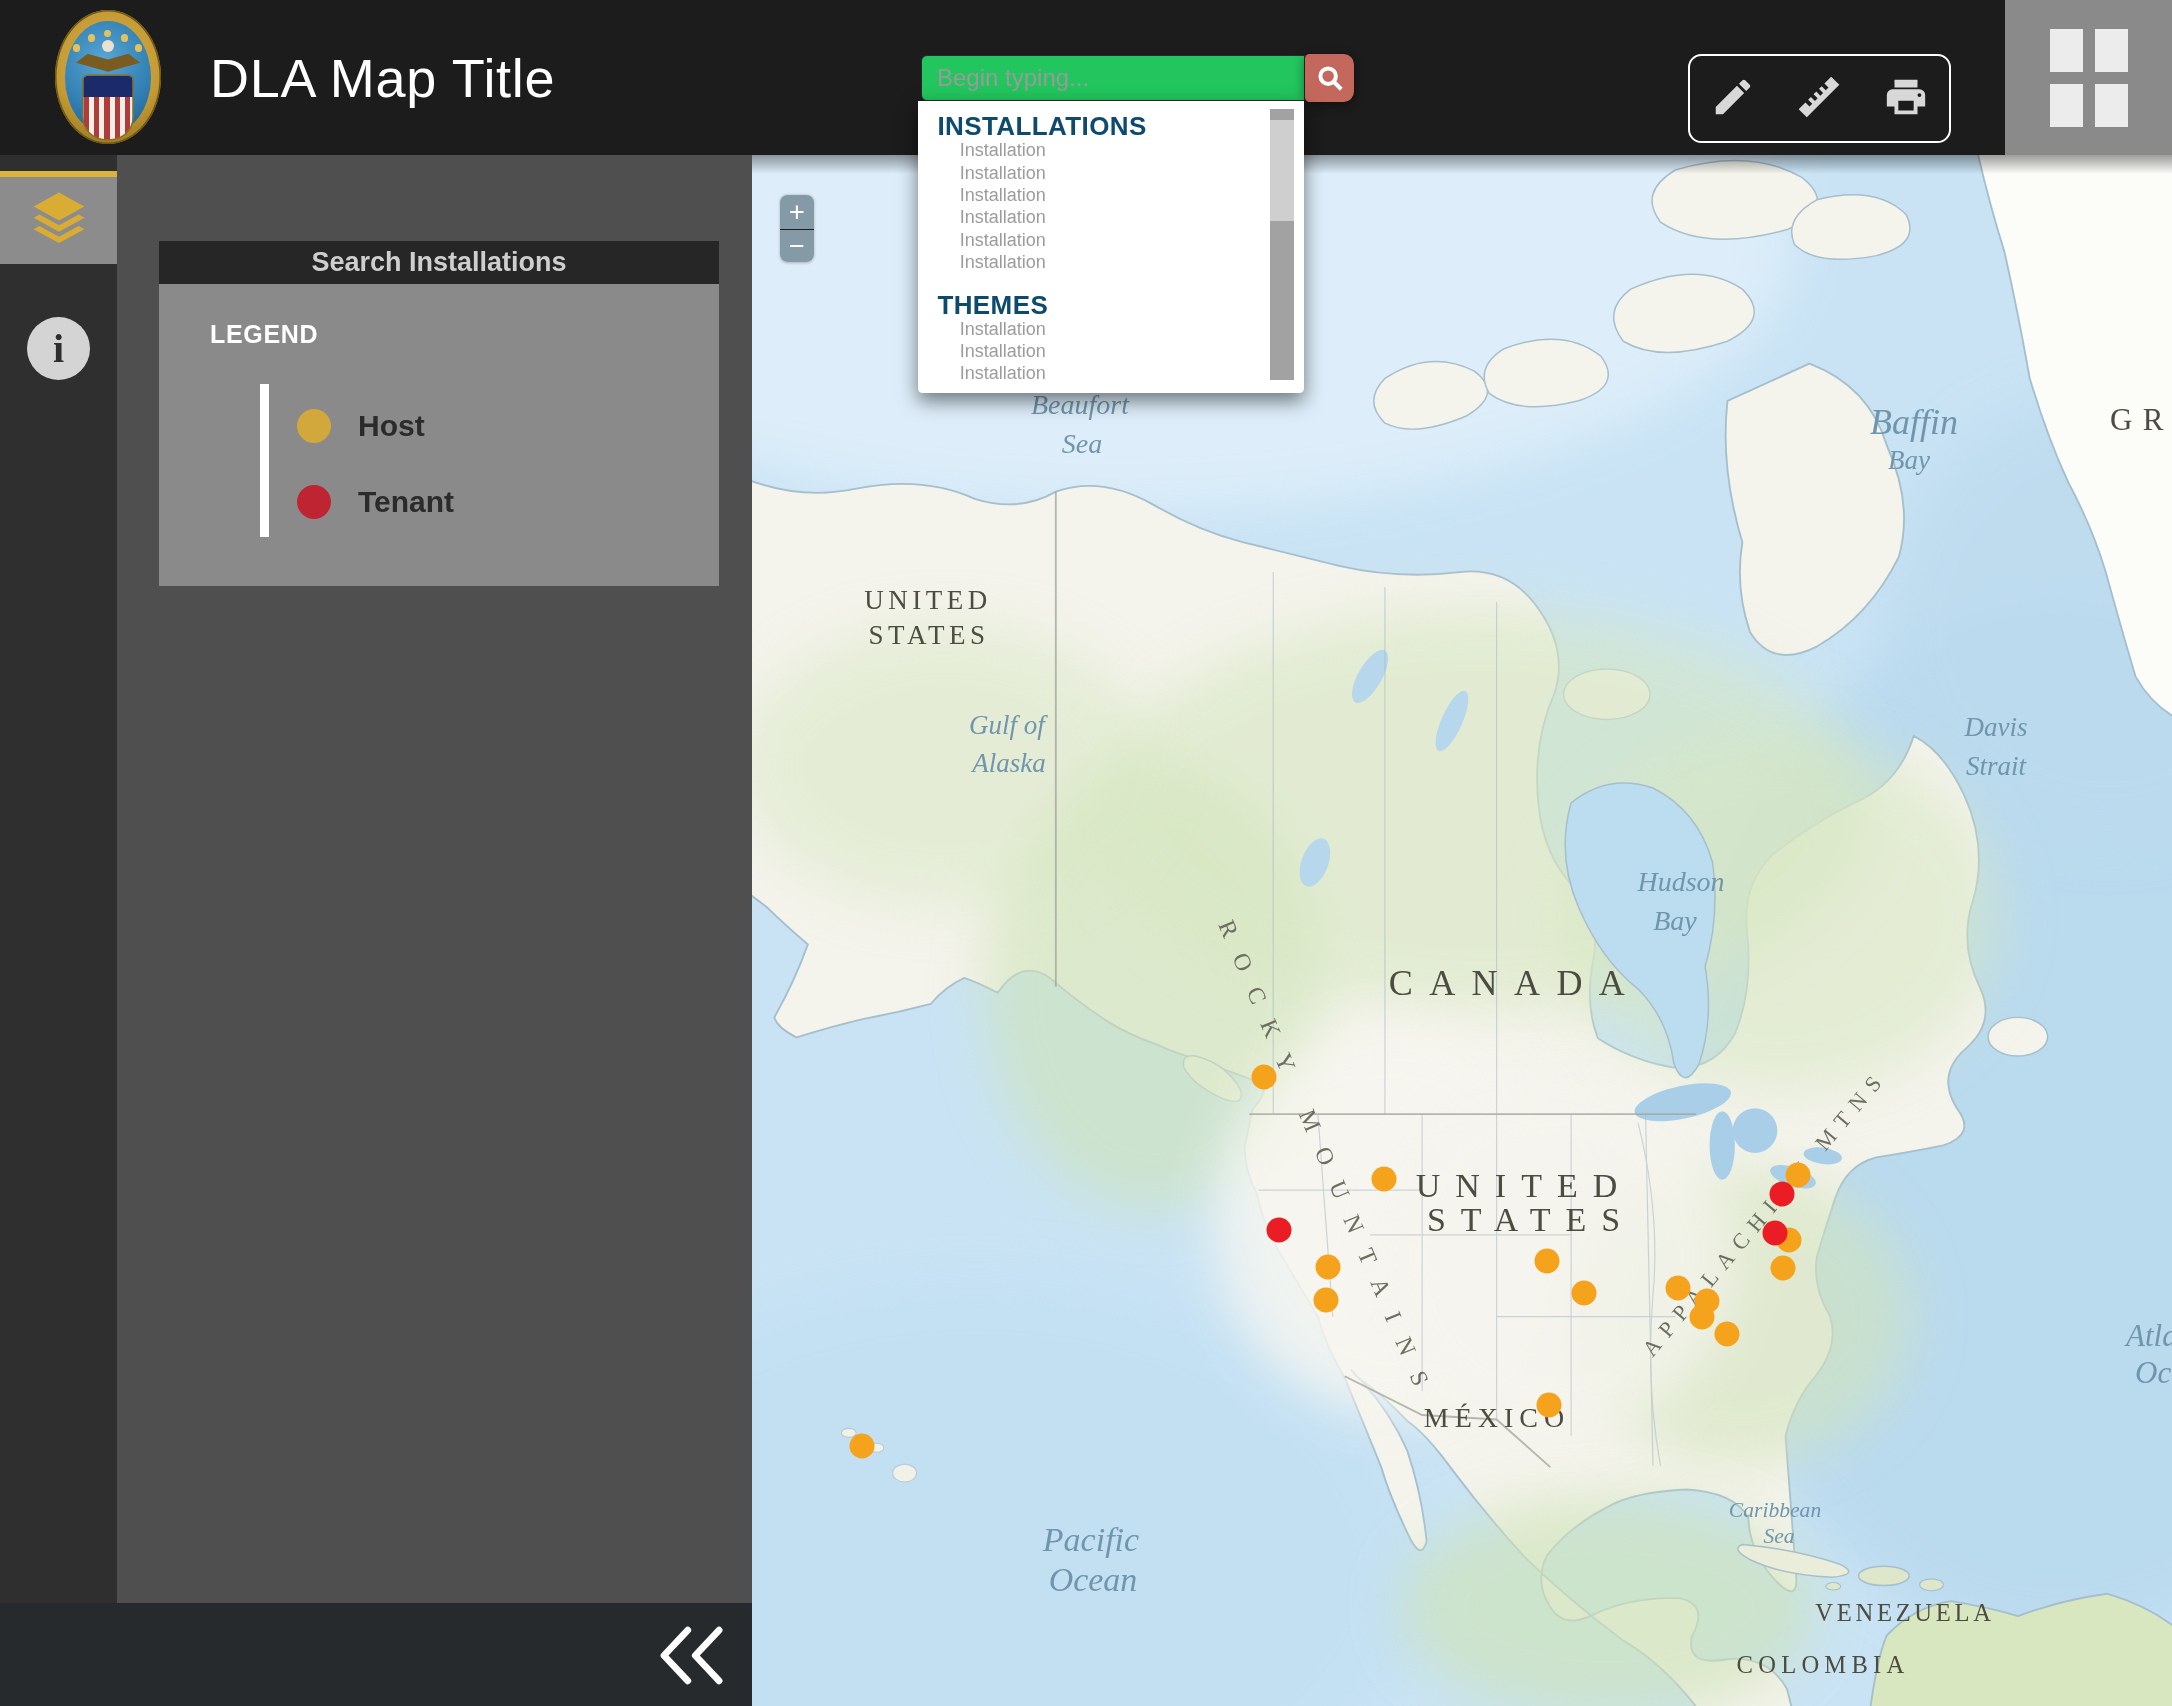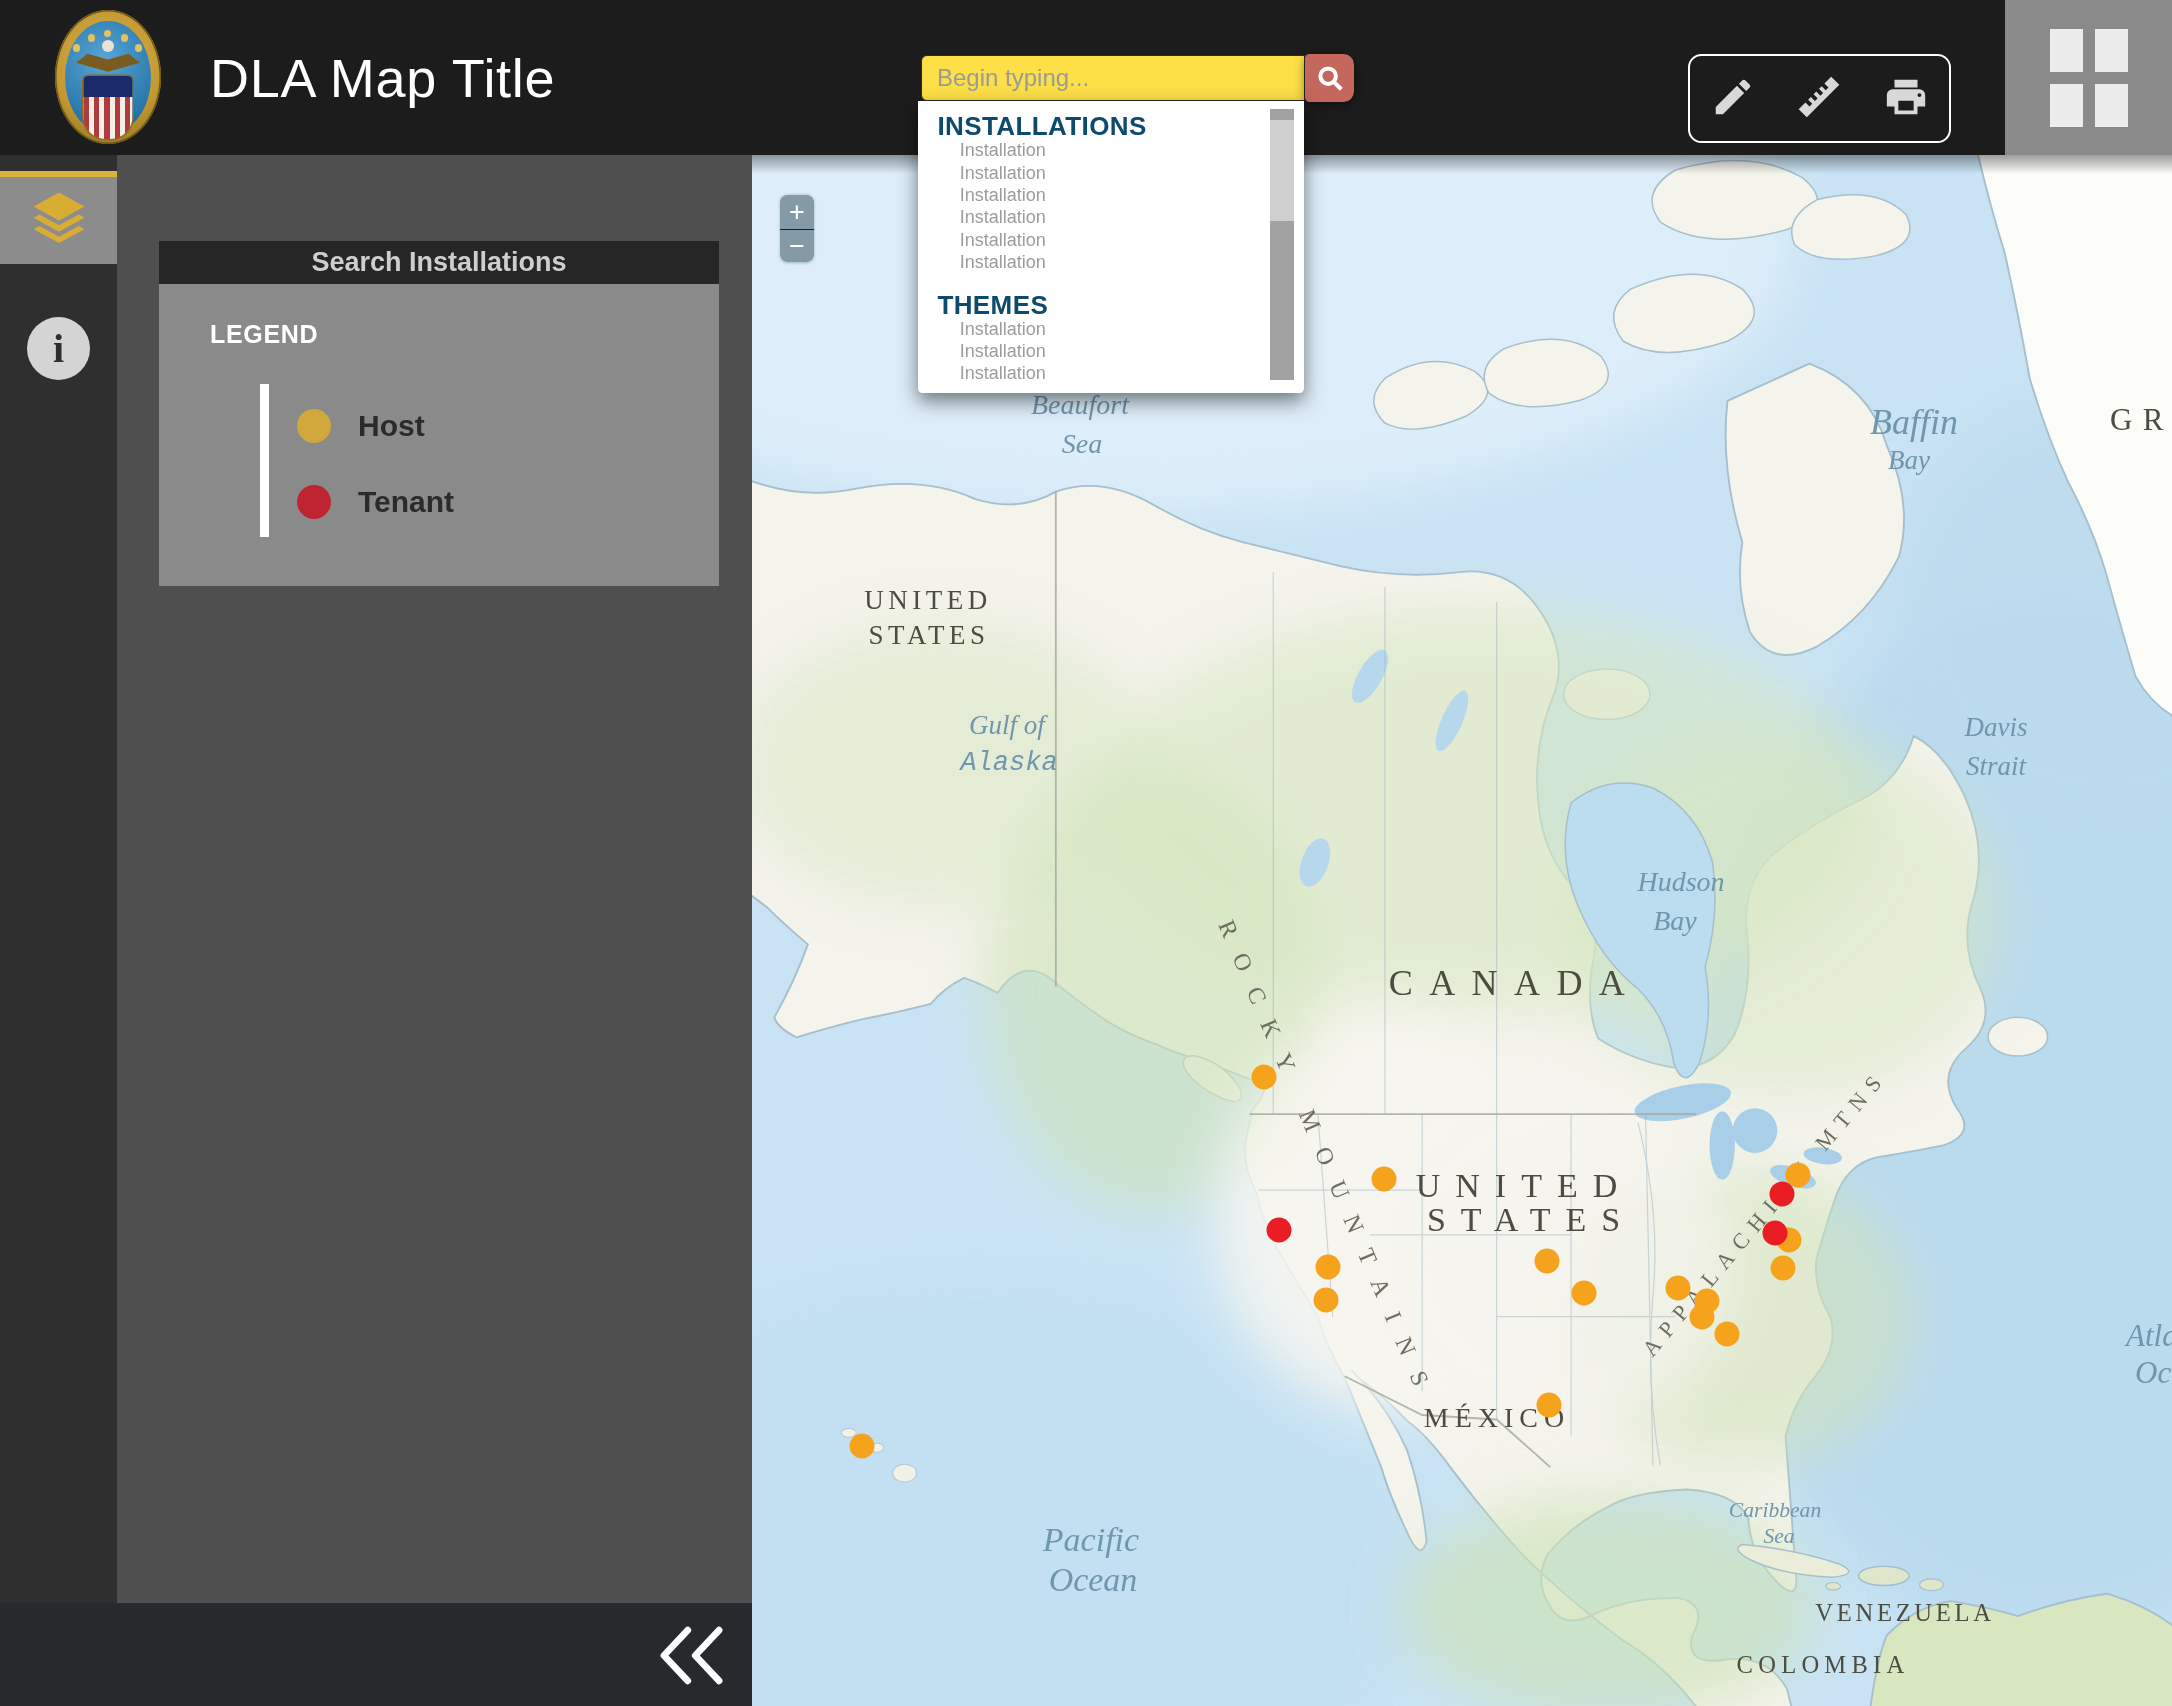--- a/index.html
+++ b/index.html
@@ -30,21 +30,21 @@
       border-radius:13.4px;display:flex;align-items:center;justify-content:space-around;box-sizing:border-box;}
   .toolbox svg{width:46px;height:46px;fill:#d8d8d8;}
   .grid-btn{position:absolute;left:2005px;top:0;width:168px;height:155px;background:#8a8a8a;
       display:flex;align-items:center;justify-content:center;cursor:pointer;}
   .grid-ic{display:grid;grid-template-columns:33px 33px;grid-template-rows:43px 43px;gap:12px;}
   .grid-ic span{background:#ececec;display:block;}
 
   
   .search-wrap{position:absolute;left:918px;top:52px;z-index:60;}
   .search-input{position:absolute;left:3px;top:3px;width:384px;height:46px;box-sizing:border-box;
-      border:1.5px solid #2a2a2a;border-radius:6px 0 0 6px;background:#fde047;padding:0 15px;
+      border:1.5px solid #2a2a2a;border-radius:6px 0 0 6px;background:#22c55e;padding:0 15px;
       font-size:24px;color:#444;font-family:"Liberation Sans",sans-serif;outline:none;}
   .search-input::placeholder{color:#9a9a9a;}
   .search-btn{position:absolute;left:387px;top:2.2px;width:49px;height:48px;background:#c4685e;
       border:none;border-radius:4.5px 10.4px 10.4px 4.5px;cursor:pointer;display:flex;align-items:center;
       justify-content:center;box-shadow:0 3px 10.4px rgba(0,0,0,.45);}
   .search-btn svg{width:30px;height:30px;stroke:#fff;fill:none;stroke-width:3.2;}
   .dropdown{position:absolute;left:0;top:49px;width:386px;height:292px;background:#fff;
       border-radius:0 0 4.5px 4.5px;box-shadow:0 7.4px 19.4px rgba(0,0,0,.5);overflow:hidden;}
   .dd-list{position:absolute;left:0;top:0;right:34px;bottom:0;padding:13.4px 0 0 19.4px;box-sizing:border-box;}
   .dd-head{font-size:26px;font-weight:700;color:#0c4a6e;letter-spacing:0.4px;line-height:25px;}
@@ -317,21 +317,21 @@
   <div id="map-labels">
       <div class="map-label water" style="left: 328px; top: 250px; font-size: 28px; transform: translate(-50%, -50%);">Beaufort</div>
       <div class="map-label water" style="left: 330px; top: 289px; font-size: 28px; transform: translate(-50%, -50%);">Sea</div>
       <div class="map-label water" style="left: 1162px; top: 267px; font-size: 36px; transform: translate(-50%, -50%);">Baffin</div>
       <div class="map-label water" style="left: 1157px; top: 305px; font-size: 27px; transform: translate(-50%, -50%);">Bay</div>
       <div class="map-label water" style="left: 1244px; top: 572px; font-size: 27px; transform: translate(-50%, -50%);">Davis</div>
       <div class="map-label water" style="left: 1244px; top: 611px; font-size: 27px; transform: translate(-50%, -50%);">Strait</div>
       <div class="map-label water" style="left: 929px; top: 727px; font-size: 28px; transform: translate(-50%, -50%);">Hudson</div>
       <div class="map-label water" style="left: 923px; top: 766px; font-size: 28px; transform: translate(-50%, -50%);">Bay</div>
       <div class="map-label water" style="left: 255px; top: 570px; font-size: 27px; transform: translate(-50%, -50%);">Gulf of</div>
-      <div class="map-label water" style="left: 257px; top: 608px; font-size: 27px; transform: translate(-50%, -50%); font-family: Liberation Mono, monospace;">Alaska</div>
+      <div class="map-label water" style="left: 257px; top: 608px; font-size: 27px; transform: translate(-50%, -50%);">Alaska</div>
       <div class="map-label water" style="left: 339px; top: 1385px; font-size: 34px; transform: translate(-50%, -50%);">Pacific</div>
       <div class="map-label water" style="left: 341px; top: 1425px; font-size: 34px; transform: translate(-50%, -50%);">Ocean</div>
       <div class="map-label water" style="left: 1374px; top: 1181px; font-size: 31px; transform: translate(0px, -50%);">Atlantic</div>
       <div class="map-label water" style="left: 1383px; top: 1218px; font-size: 31px; transform: translate(0px, -50%);">Ocean</div>
       <div class="map-label water" style="left: 1023px; top: 1355px; font-size: 21.6px; transform: translate(-50%, -50%);">Caribbean</div>
       <div class="map-label water" style="left: 1027px; top: 1381px; font-size: 21.6px; transform: translate(-50%, -50%);">Sea</div>
       <div class="map-label land" style="left: 176px; top: 445px; font-size: 27px; letter-spacing: 4.5px; transform: translate(-50%, -50%);">UNITED</div>
       <div class="map-label land" style="left: 177px; top: 480px; font-size: 27px; letter-spacing: 4.5px; transform: translate(-50%, -50%);">STATES</div>
       <div class="map-label land" style="left: 763px; top: 828px; font-size: 36px; letter-spacing: 16.4px; transform: translate(-50%, -50%);">CANADA</div>
       <div class="map-label land" style="left: 772px; top: 1031px; font-size: 34px; letter-spacing: 15px; transform: translate(-50%, -50%);">UNITED</div>

